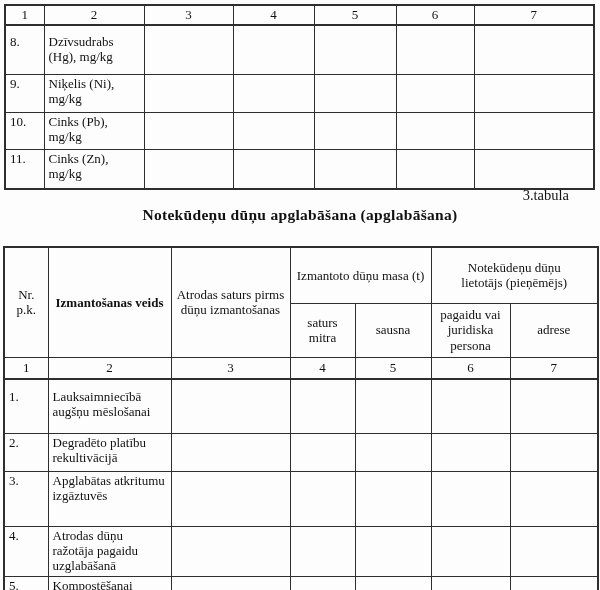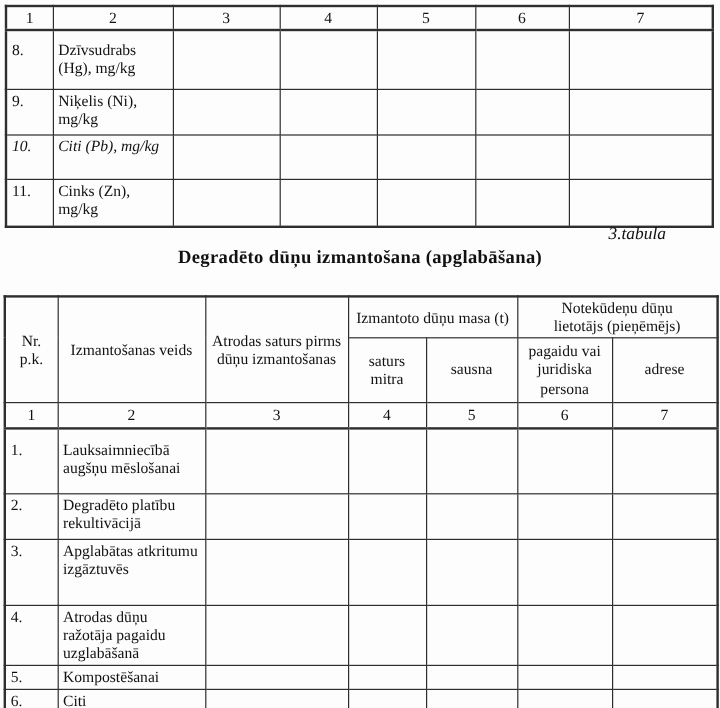--- a/index.html
+++ b/index.html
@@ -38,29 +38,28 @@
   }
   .t1 .numrow td {
     height: 18px;
     text-align: center;
     vertical-align: middle;
     padding: 0 2px;
     border-bottom: 2px solid #2e2e2e;
   }
   .t1 .r8  td { height: 39px; padding-top: 8px; }
   .t1 .r9  td { height: 35px; }
-  .t1 .r10 td { height: 34px; font-style: italic; }
+  .t1 .r10 td { height: 34px; }
   .t1 .r11 td { height: 36px; margin-left: 20px; }
   
   .tabula-caption {
     position: absolute;
     top: 187px;
-    right: 45px;
+    right: 31px;
     font-size: 14.5px;
-    font-style: italic;
   }
   .doc-title {
     position: absolute;
     top: 206px;
     left: 0;
     width: 100%;
     text-align: center;
     font-size: 15.5px;
     font-weight: bold;
     letter-spacing: 0.3px;
@@ -72,35 +71,35 @@
     width: 594px;
     border: 2px solid #2e2e2e;
   }
   .t2 .hdr td {
     text-align: center;
     vertical-align: middle;
     padding: 1px 3px;
   }
   .t2 .hdrA td { height: 29px; }
   .t2 .hdrB td { height: 51px; }
-  .t2 td.group-span { padding: 1px 18px; }
+  .t2 td.group-span { padding: 12px 18px; }
   .t2 .numrow td {
     height: 20px;
     text-align: center;
     vertical-align: middle;
     padding: 0 2px;
     border-bottom: 2px solid #2e2e2e;
   }
   .t2 .r1 td { height: 43px; padding-top: 9px; }
   .t2 .r2 td { height: 35px; }
   .t2 .r3 td { height: 52px; }
   .t2 .r4 td { height: 47px; }
   .t2 .r5 td { height: 17px; }
   .t2 .r6 td { height: 18px; }
-  .nowrap { white-space: nowrap; }
+  .nowrap { white-space: nowrap; font-weight: bold; }
 </style>
 </head>
 <body>
 
 <div class="page">
 
   <table class="t1">
     <colgroup>
       <col style="width:39px">
         <col style="width:100px">
@@ -133,41 +132,41 @@
       <td>9.</td>
       <td>Niķelis (Ni), mg/kg</td>
       <td></td>
       <td></td>
       <td></td>
       <td></td>
       <td></td>
     </tr>
     <tr class="r10">
       <td>10.</td>
-      <td>Citi (Pb), mg/kg</td>
+      <td>Cinks (Pb), mg/kg</td>
       <td></td>
       <td></td>
       <td></td>
       <td></td>
       <td></td>
     </tr>
     <tr class="r11">
       <td>11.</td>
       <td>Cinks (Zn), mg/kg</td>
       <td></td>
       <td></td>
       <td></td>
       <td></td>
       <td></td>
     </tr>
   </tbody>
     </table>
 
   <div class="tabula-caption">3.tabula</div>
-  <div class="doc-title">Degradēto dūņu izmantošana (apglabāšana)</div>
+  <div class="doc-title">Notekūdeņu dūņu apglabāšana (apglabāšana)</div>
 
   <table class="t2">
     <colgroup>
       <col style="width:44px">
         <col style="width:123px">
         <col style="width:119px">
       <col style="width:65px">
         <col style="width:76px">
         <col style="width:79px">
       <col style="width:88px">

